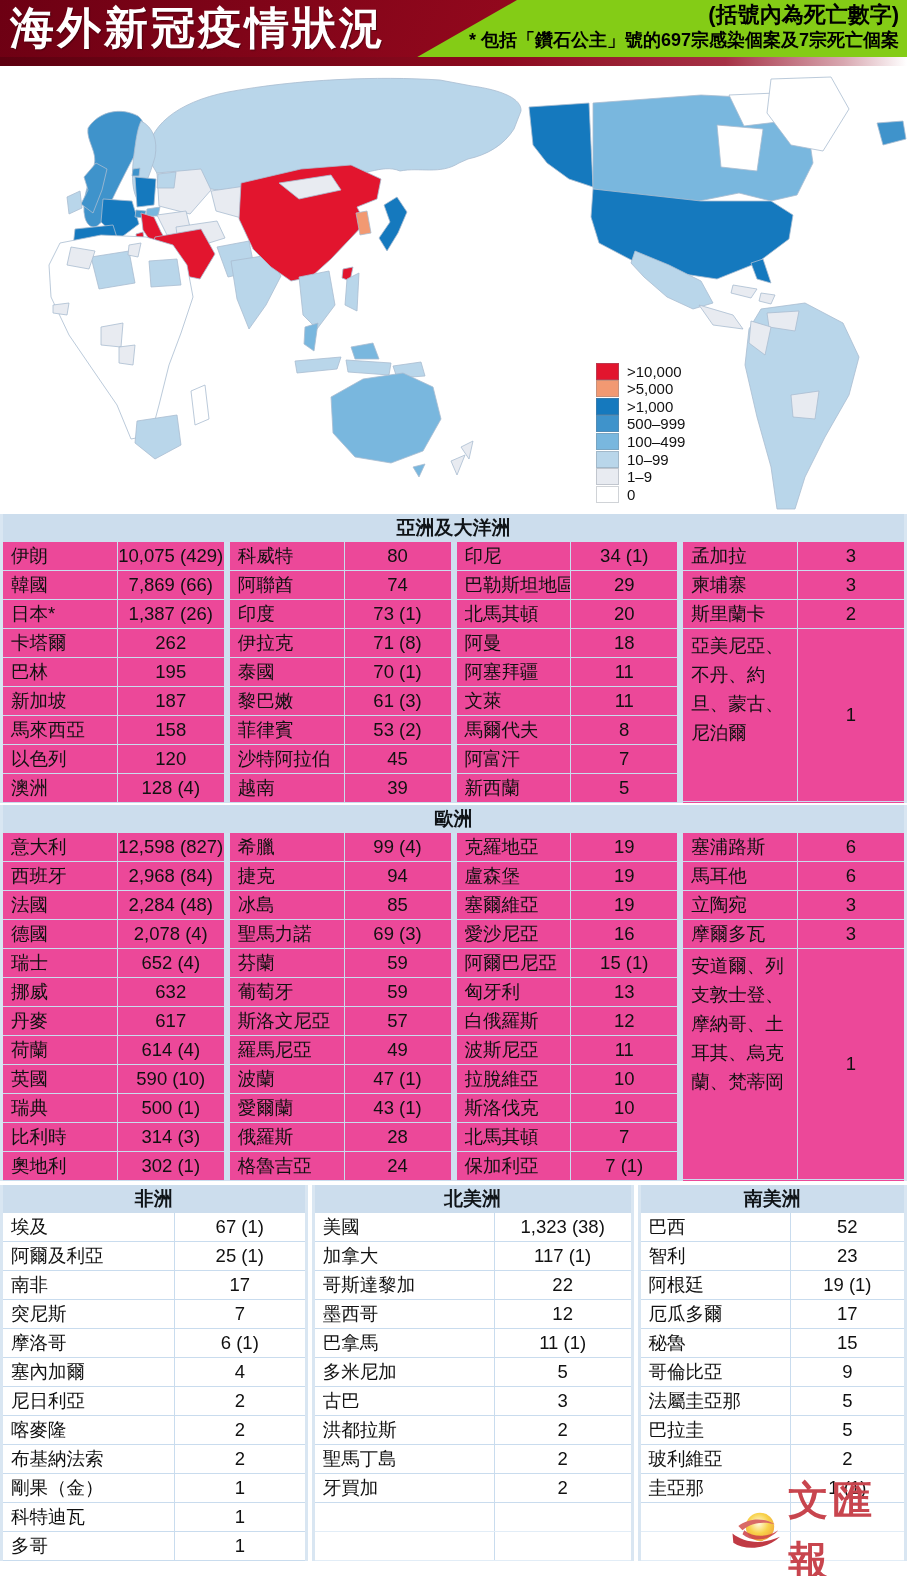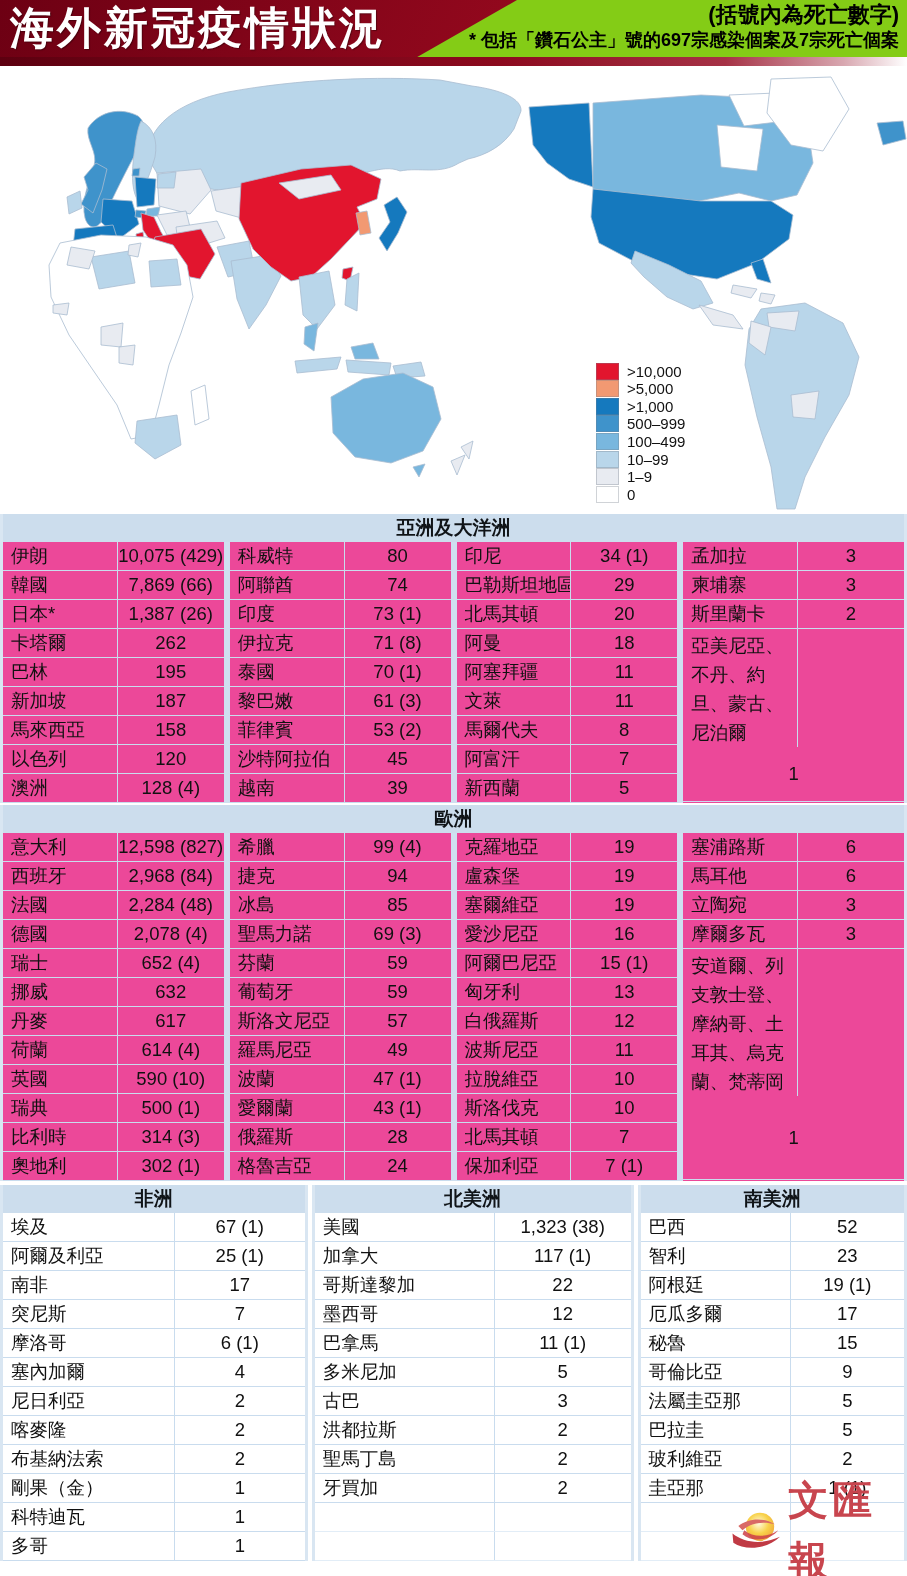--- a/index.html
+++ b/index.html
@@ -31,21 +31,21 @@
         background:#ccdded;color:#101418;}
   .section{width:907px;box-sizing:border-box;border-left:3px solid #d9e6f2;border-right:3px solid #d9e6f2;}
   .grid{display:flex;background:#ec4899;}
   .group{flex:1 1 0;min-width:0;}
   .vsep{width:6px;background:#cfe0f0;flex:0 0 auto;}
   .row{display:flex;height:29px;box-sizing:border-box;border-bottom:1px solid #c9dcee;
        font-size:18.5px;line-height:28px;}
   .ncell{width:52%;box-sizing:border-box;padding-left:8px;border-right:1px solid #c9dcee;
          white-space:nowrap;overflow:hidden;}
   .vcell{flex:1;text-align:center;}
-  .merged{display:flex;box-sizing:border-box;border-bottom:1px solid #c9dcee;font-size:18.5px;flex-direction:column;}
+  .merged{display:flex;box-sizing:border-box;border-bottom:1px solid #c9dcee;font-size:18.5px;}
   .mnames{width:52%;box-sizing:border-box;padding:2px 4px 0 8px;border-right:1px solid #c9dcee;
           line-height:29px;}
   .mval{flex:1;display:flex;align-items:center;justify-content:center;}
   .gap2{height:2px;}
   .gap4{height:4px;}
   
   .bottom{display:flex;width:907px;border-radius:12px;}
   .mini{box-sizing:border-box;border-left:3px solid #d9e6f2;border-right:3px solid #d9e6f2;background:#fff;}
   .mini .ncell{width:57%;}
   .mini-gap{width:4px;background:#fff;flex:0 0 auto;}

